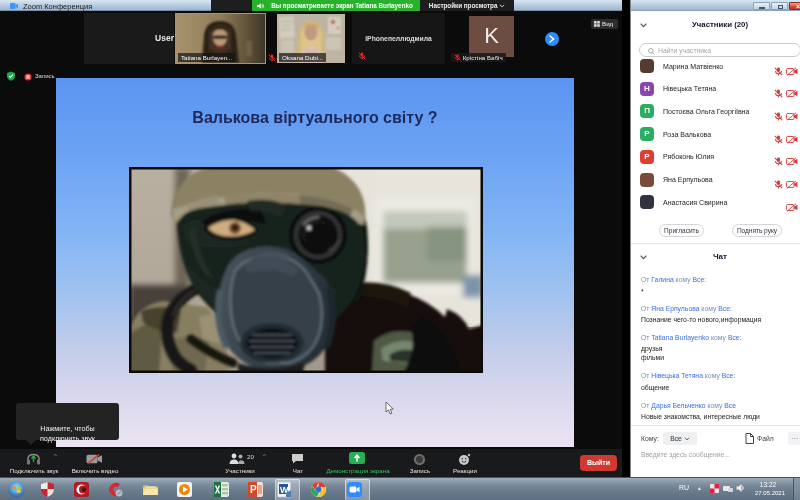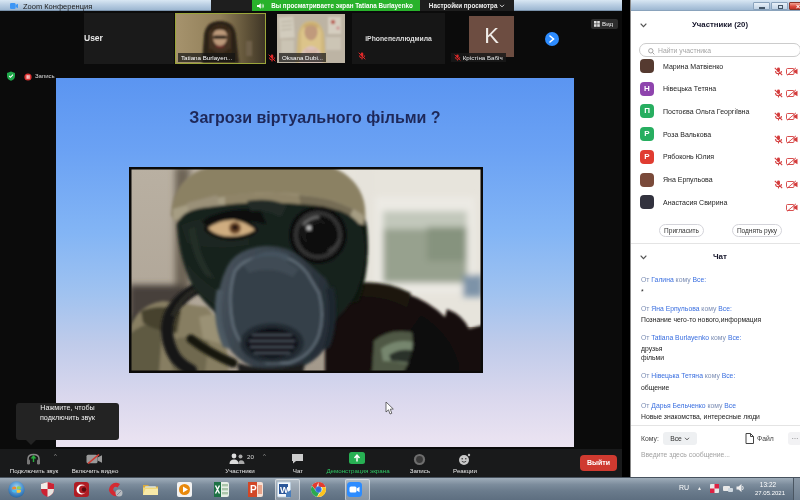--- a/index.html
+++ b/index.html
@@ -24,21 +24,21 @@
   <svg class="abs" style="left:257px;top:2.5px" width="7" height="6" viewBox="0 0 7 6">
         <path d="M0 2 H1.8 L3.8 0.3 V5.7 L1.8 4 H0 Z" fill="#fff"></path>
         <path d="M4.8 1.5 Q6 3 4.8 4.5 M5.8 0.8 Q7.4 3 5.8 5.2" stroke="#fff" stroke-width="0.7" fill="none"></path>
       </svg>
   <div class="abs" style="left:266px;top:0;width:152px;height:11px;color:#fff;font-size:6.3px;font-weight:bold;line-height:11px;text-align:center;">Вы просматриваете экран Tatiana Burlayenko</div>
   <div class="abs" style="left:420px;top:0;width:94px;height:11px;color:#efefef;font-size:6.3px;font-weight:bold;line-height:11px;text-align:center;">Настройки просмотра <svg style="vertical-align:0.5px" width="6" height="4" viewBox="0 0 7 5">
           <path d="M1 1 L3.5 3.6 L6 1" stroke="#ddd" stroke-width="1.2" fill="none"></path>
         </svg></div>
 
   <div class="abs" style="left:84px;top:13px;width:90px;height:51px;background:#1a1a1a;">
-    <div class="abs" style="left:0;top:20px;width:90px;font-size:8.5px;font-weight:bold;color:#e8e8e8;text-align:left;">User</div>
+    <div class="abs" style="left:0;top:20px;width:90px;font-size:8.5px;font-weight:bold;color:#e8e8e8;text-align:right;">User</div>
   </div>
 
   <div class="abs" style="left:175px;top:13px;width:91px;height:51px;border:1px solid #9aa53a;overflow:hidden;">
     <svg width="89" height="49" viewBox="0 0 89 49" preserveAspectRatio="none">
       <defs>
         <linearGradient id="tbg" x1="0" y1="0" x2="1" y2="0">
           <stop offset="0" stop-color="#a6936d"></stop>
               <stop offset="0.5" stop-color="#907e58"></stop>
               <stop offset="0.8" stop-color="#5f5238"></stop>
               <stop offset="1" stop-color="#3e3526"></stop>
@@ -147,21 +147,21 @@
         <path d="M3.2 5 L4.5 6.3 L7 3.6" stroke="#fff" stroke-width="1.1" fill="none"></path>
       </svg>
   <svg class="abs" style="left:24px;top:73px" width="8" height="8" viewBox="0 0 8 8">
         <circle cx="4" cy="4" r="3.6" fill="#d33"></circle>
         <rect x="2.6" y="2.2" width="1.1" height="3.6" fill="#fff"></rect>
         <rect x="4.4" y="2.2" width="1.1" height="3.6" fill="#fff"></rect>
       </svg>
   <div class="abs" style="left:35px;top:73px;font-size:6px;color:#ddd;">Запись</div>
 
   <div class="abs" style="left:56px;top:78px;width:518px;height:369px;background:linear-gradient(180deg,#5b95f1 0%,#6ba2f4 20%,#83b5f5 42%,#9fc2f0 58%,#bfcbea 72%,#d9d7ed 86%,#ece4f2 100%);">
-    <div class="abs" style="left:0;top:31px;width:518px;text-align:center;font-size:16px;font-weight:bold;color:#1e2859;letter-spacing:0px;">Загрози віртуального фільми ?</div>
+    <div class="abs" style="left:0;top:31px;width:518px;text-align:center;font-size:16px;font-weight:bold;color:#1e2859;letter-spacing:0px;">Валькова віртуального світу ?</div>
 
     <div class="abs" style="left:73px;top:89px;width:354px;height:206px;background:#0e0c0a;overflow:hidden;">
       <svg width="354" height="206" viewBox="0 0 354 206">
         <defs>
           <filter id="pb1" x="-20%" y="-20%" width="140%" height="140%">
                 <feGaussianBlur stdDeviation="1.4"></feGaussianBlur>
               </filter>
           <filter id="pb2" x="-20%" y="-20%" width="140%" height="140%">
                 <feGaussianBlur stdDeviation="3"></feGaussianBlur>
               </filter>
@@ -270,21 +270,21 @@
           <path d="M94 124 Q88 154 102 182 L94 180 Q82 152 88 122 Z" fill="#4c5862"></path>
           <path d="M197 122 Q205 152 193 184 L201 180 Q211 152 205 120 Z" fill="#1f262d"></path>
           <path d="M108 196 Q140 206 176 196 L174 206 L110 206 Z" fill="#1a1f1d"></path>
         </g>
 
         <rect x="1" y="1" width="352" height="204" fill="none" stroke="#0b0a09" stroke-width="3"></rect>
       </svg>
     </div>
   </div>
 
-  <div class="abs" style="left:16px;top:403px;width:103px;height:37px;background:#232323;border-radius:3px;color:#f0f0f0;font-size:7.2px;text-align:center;padding-top:0;line-height:10px;">Нажмите, чтобы<br>подключить звук
+  <div class="abs" style="left:16px;top:403px;width:103px;height:37px;background:#232323;border-radius:3px;color:#f0f0f0;font-size:7.2px;text-align:center;padding-top:21px;line-height:10px;">Нажмите, чтобы<br>подключить звук
     <div class="abs" style="left:10px;top:37px;width:0;height:0;border-left:5px solid transparent;border-right:5px solid transparent;border-top:5px solid #232323;"></div>
   </div>
 
   <svg class="abs" style="left:385px;top:402px" width="9" height="13" viewBox="0 0 9 13">
         <path d="M1 0 L1 10 L3.5 7.8 L5 12 L6.8 11.3 L5.3 7.2 L8.3 7 Z" fill="#fff" stroke="#333" stroke-width="0.7"></path>
       </svg>
 
   <div class="abs" style="left:0;top:449px;width:622px;height:28px;background:#191a1b;">
 
     <svg class="abs" style="left:26px;top:4px" width="15" height="12" viewBox="0 0 15 12">

